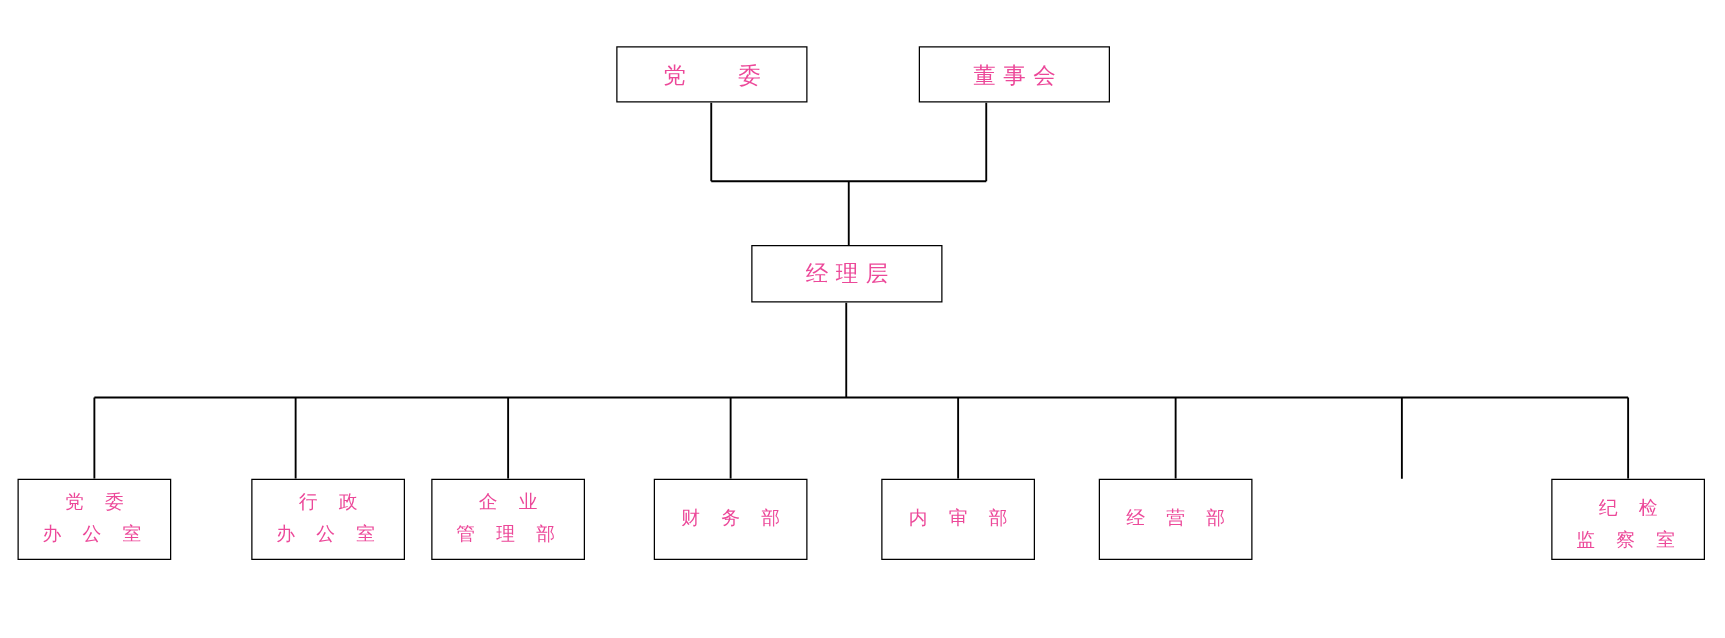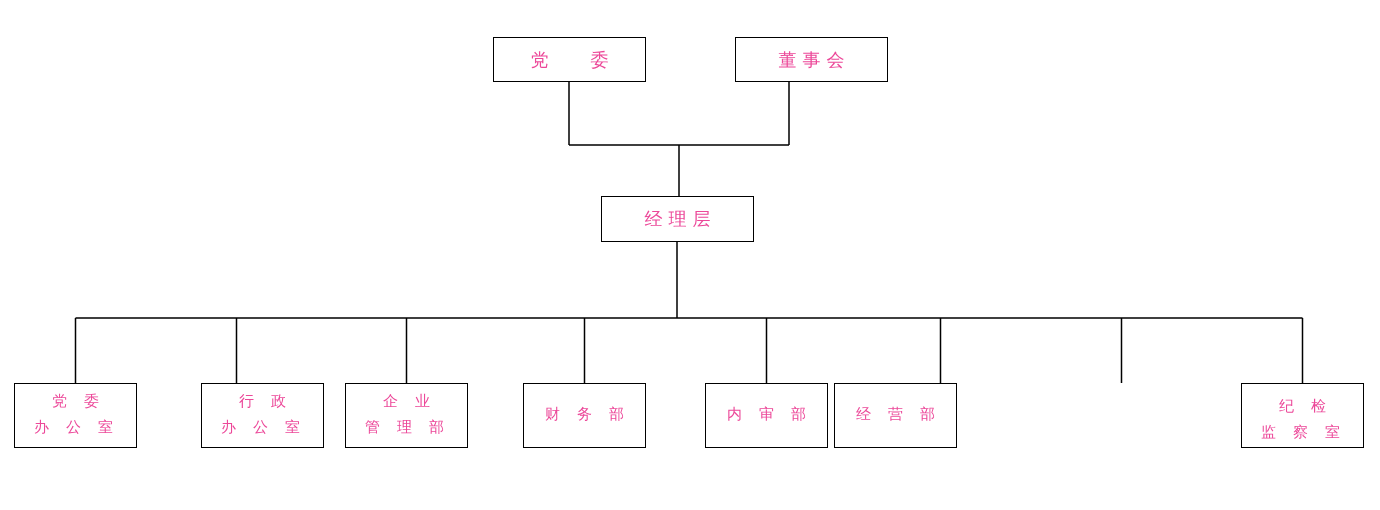--- a/index.html
+++ b/index.html
@@ -35,21 +35,21 @@
   .top-node  { top: 37px;  width: 153px; height: 45px; font-size: 18px; }
   .node-a    { left: 493px; }
   .node-b    { left: 713px; margin-left: 22px; }
   .mid-node  { left: 601px; top: 196px; width: 153px; height: 46px; font-size: 18px; align-items: center; }
   .dept      { top: 383px; width: 123px; height: 65px; font-size: 15px; line-height: 26px; }
   .d1 { left: 14px;   }
   .d2 { left: 175px; margin-left: 26px;  }
   .d3 { left: 345px;  }
   .d4 { left: 523px;  }
   .d5 { left: 705px;  }
-  .d6 { left: 834px; justify-content: center;  }
+  .d6 { left: 879px; justify-content: center;  }
   .d7 { left: 1060px; }
   .d8 { left: 1241px; align-items: flex-end; }
   
   .sp-xl { letter-spacing: 12px; text-indent: 12px; }
   .sp-md { letter-spacing: 6px;  text-indent: 6px;  }
   .sp-sm { letter-spacing: 4px;  text-indent: 4px;  }
 </style>
 </head>
 <body>
 

